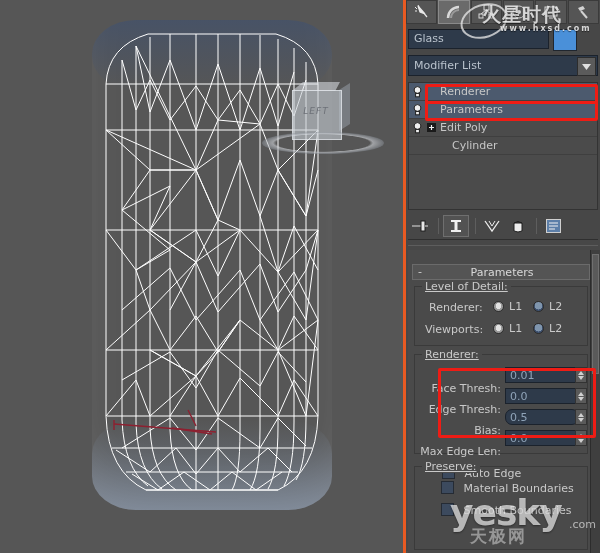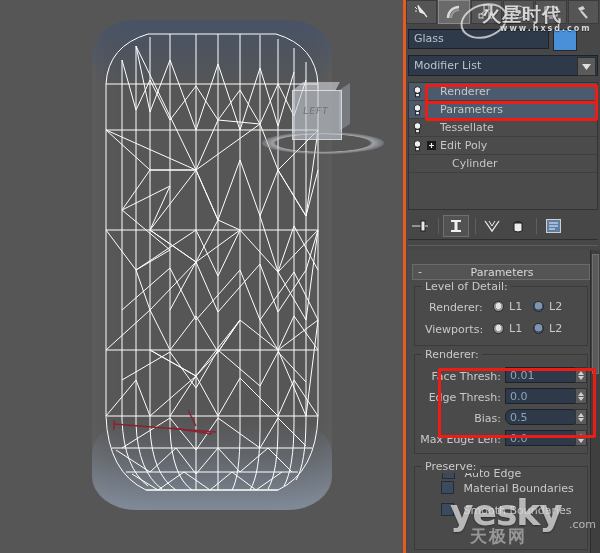--- a/index.html
+++ b/index.html
@@ -99,36 +99,36 @@
            background:#4a4a4a;overflow:hidden;}
   #ro-head{position:absolute;left:4px;top:14px;width:178px;height:16px;
            background:#545454;border:1px solid #6b6b6b;box-sizing:border-box;}
   #ro-minus{position:absolute;left:5px;top:0px;font-size:11px;color:#d2d2d2;}
   #ro-title{position:absolute;left:0;top:1px;width:178px;text-align:center;
             font-size:11px;color:#d8d8d8;}
 
   .grp{position:absolute;border:1px solid #3a3a3a;border-top-color:#3a3a3a;
        box-sizing:border-box;}
   .grp-lbl{position:absolute;top:-7px;left:7px;background:#4a4a4a;
-           padding:0 3px;font-size:11px;color:#c9c9c9;}
+           padding:0 3px;font-size:11px;color:#c9c9c9;text-decoration:underline;}
 
   #g-lod{left:6px;top:36px;width:174px;height:60px;}
   #g-opt{left:6px;top:104px;width:174px;height:100px;}
   #g-pres{left:6px;top:216px;width:174px;height:84px;}
 
   .lodrow{position:absolute;font-size:11px;color:#c9c9c9;}
   .radio{display:inline-block;width:11px;height:11px;border-radius:50%;
          vertical-align:-2px;}
   .radio.on{background:radial-gradient(circle at 50% 45%,#e2e2e2 0 42%,#9a9a9a 43% 100%);
             border:1px solid #2f2f2f;box-sizing:border-box;}
   .radio.off{background:radial-gradient(circle at 50% 40%,#7f95ad 0 55%,#3f5270 56% 100%);
              border:1px solid #2a2a2a;box-sizing:border-box;}
 
   .fldrow{position:absolute;font-size:11px;color:#c9c9c9;}
-  .fldlabel{position:absolute;right:0;top:3px;white-space:nowrap;padding-left:48px;}
+  .fldlabel{position:absolute;right:0;top:15px;white-space:nowrap;padding-left:48px;}
   .spin{position:absolute;width:74px;height:16px;background:#2e3a4a;
         border:1px solid #1b222c;box-sizing:border-box;color:#8fa3b8;
         font-size:11px;padding:1px 0 0 4px;}
   .arrows{position:absolute;width:12px;height:16px;background:#5a5a5a;
           border:1px solid #333;box-sizing:border-box;
           display:flex;flex-direction:column;align-items:center;justify-content:center;}
   .arrows i{display:block;width:0;height:0;border-left:3px solid transparent;
             border-right:3px solid transparent;}
   .arrows i.up{border-bottom:4px solid #d0d0d0;margin-bottom:1px;}
   .arrows i.dn{border-top:4px solid #d0d0d0;}
@@ -335,30 +335,20 @@
         <span class="splus"></span>
         <span class="slabel">Parameters</span>
       </div>
       <div class="srow">
         <span class="sbulb">
           <svg width="9" height="12" viewBox="0 0 9 12">
             <circle cx="4.5" cy="4" r="3.4" fill="#efefef" stroke="#1e1e1e"></circle>
             <rect x="2.6" y="7.4" width="3.8" height="3.4" fill="#efefef" stroke="#1e1e1e"></rect>
           </svg>
         </span>
-        <span class="splus"></span>
-        <span class="slabel">Tessellate</span>
-      </div>
-      <div class="srow">
-        <span class="sbulb">
-          <svg width="9" height="12" viewBox="0 0 9 12">
-            <circle cx="4.5" cy="4" r="3.4" fill="#efefef" stroke="#1e1e1e"></circle>
-            <rect x="2.6" y="7.4" width="3.8" height="3.4" fill="#efefef" stroke="#1e1e1e"></rect>
-          </svg>
-        </span>
         <span class="splus">
           <svg width="9" height="9" viewBox="0 0 9 9">
             <rect x="0" y="0" width="9" height="9" fill="#1a1a1a"></rect>
             <path d="M4.5 2 V7 M2 4.5 H7" stroke="#f0f0f0" stroke-width="1.2"></path>
           </svg>
         </span>
         <span class="slabel">Edit Poly</span>
       </div>
       <div class="srow indent">
         <span class="sbulb"></span>

